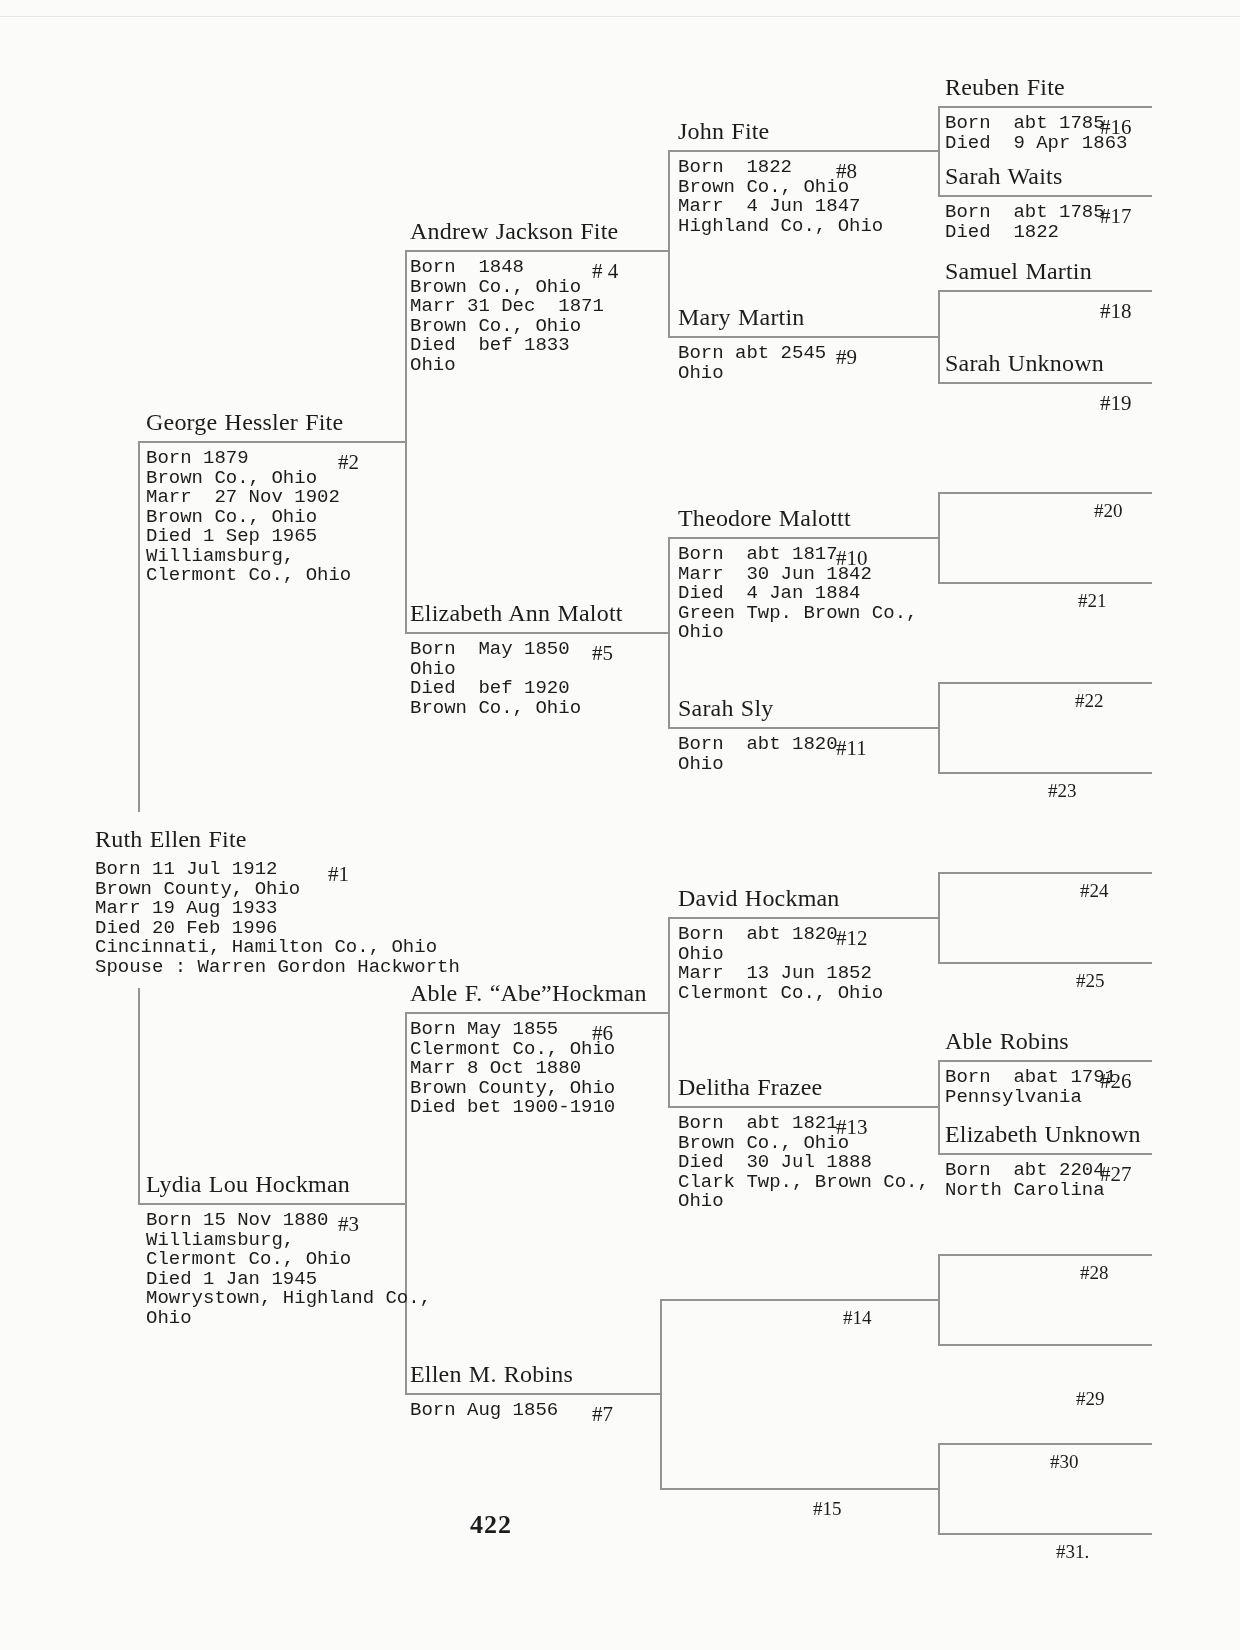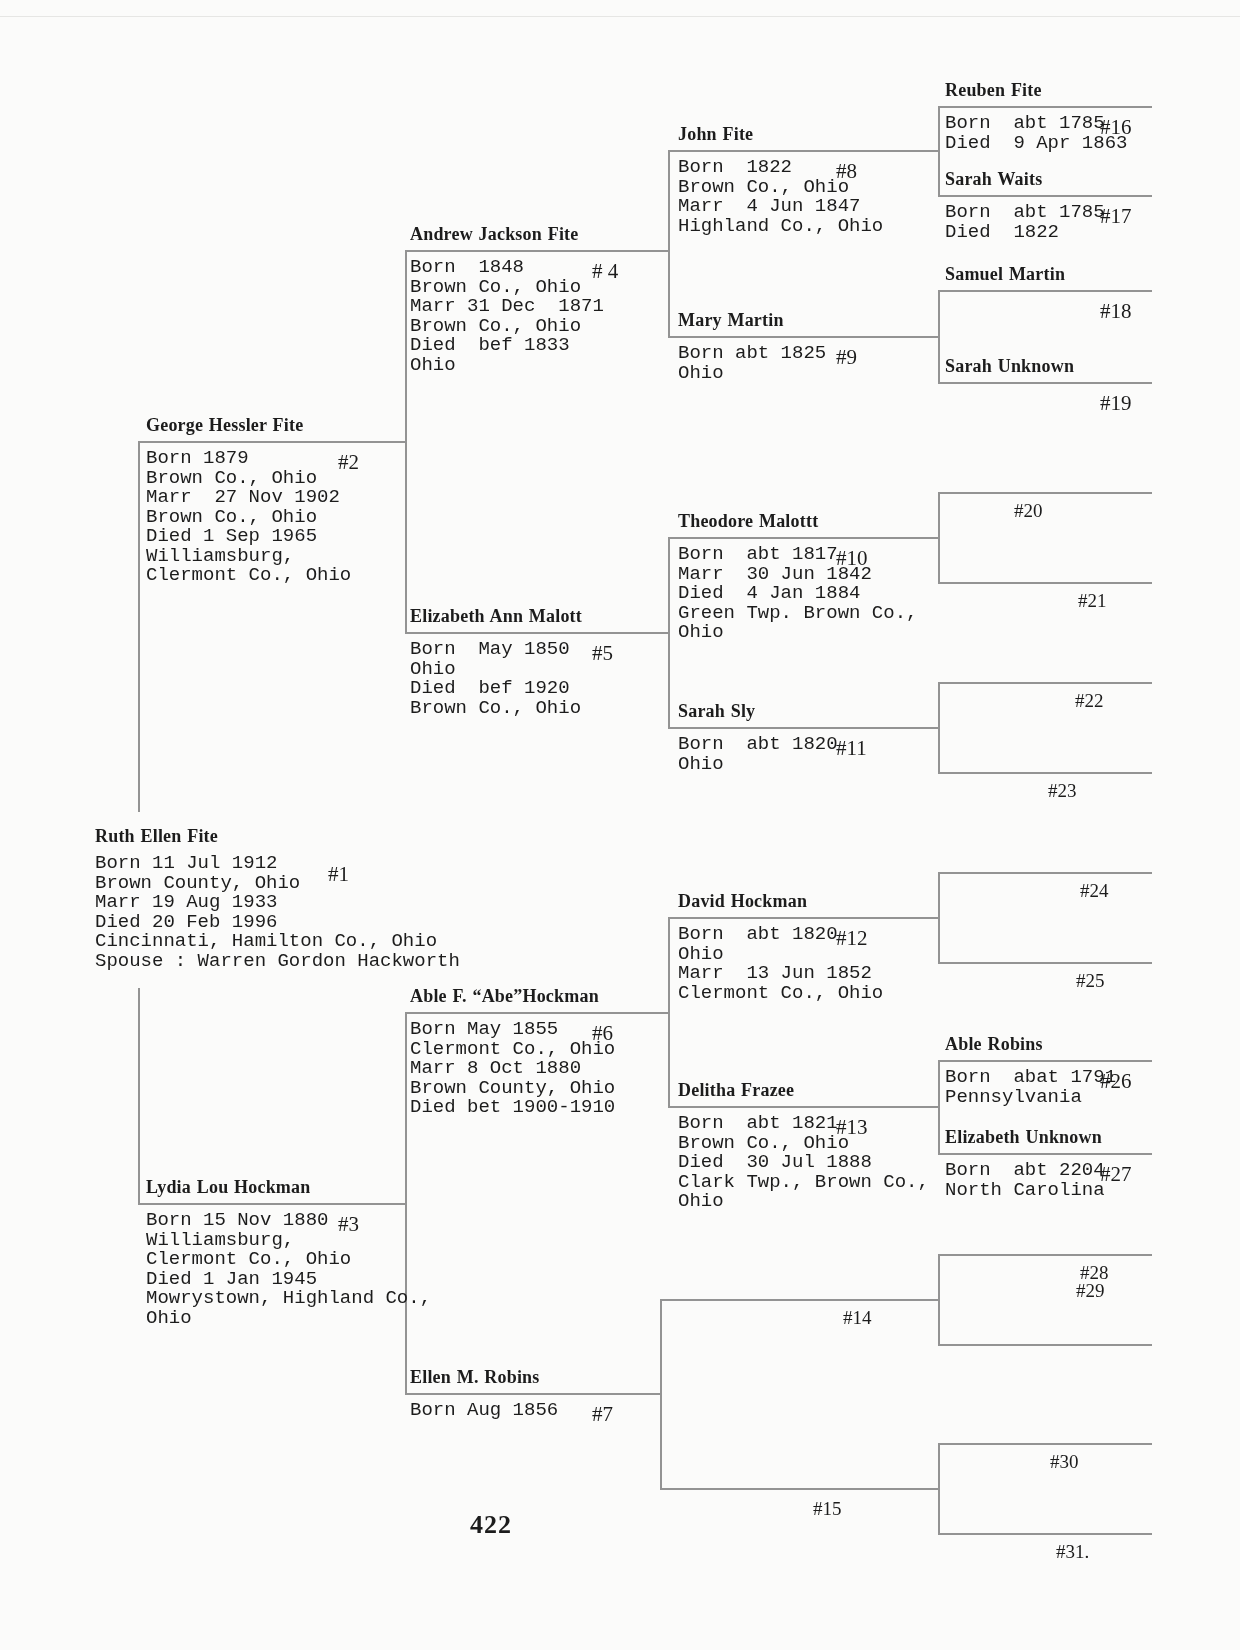--- a/index.html
+++ b/index.html
@@ -11,21 +11,21 @@
     font-family:"Liberation Serif","DejaVu Serif",serif;
     color:#1c1c1c;
     overflow:hidden;
   }
   .page-edge{position:absolute;left:0;top:16px;width:100%;height:1px;background:#e6e6e4;}
   .hl{position:absolute;height:2px;background:#939393;}
   .vl{position:absolute;width:2px;background:#939393;}
   .person{position:absolute;width:0;height:0;}
   .pname{
     position:absolute;left:0;bottom:5px;
-    white-space:nowrap;font-weight:700;font-size:18px;
+    white-space:nowrap;font-weight:400;font-size:24px;
     letter-spacing:.2px;word-spacing:1px;
   }
   .pdetails{
     position:absolute;left:0;top:8px;
     white-space:pre;font-size:19px;line-height:19.5px;font-family:Liberation Mono, monospace;
   }
   .pnum{position:absolute;top:9px;white-space:nowrap;font-size:21px;}
   .col1 .pnum{left:233px;}
   .col2 .pnum{left:192px;}
   .col3 .pnum{left:182px;}
@@ -163,21 +163,21 @@
     <div class="pname">John Fite</div>
     <div class="pnum">#8</div>
     <div class="pdetails">Born  1822
 Brown Co., Ohio
 Marr  4 Jun 1847
 Highland Co., Ohio</div>
   </div>
   <div class="person col4" style="left:678px;top:336px">
     <div class="pname">Mary Martin</div>
     <div class="pnum">#9</div>
-    <div class="pdetails">Born abt 1825
+    <div class="pdetails">Born abt 2545
 Ohio</div>
   </div>
   <div class="person col4" style="left:678px;top:537px">
     <div class="pname">Theodore Malottt</div>
     <div class="pnum">#10</div>
     <div class="pdetails">Born  abt 1817
 Marr  30 Jun 1842
 Died  4 Jan 1884
 Green Twp. Brown Co.,
 Ohio</div>
@@ -234,25 +234,25 @@
   </div>
   <div class="person col5" style="left:945px;top:1153px">
     <div class="pname">Elizabeth Unknown</div>
     <div class="pnum">#27</div>
     <div class="pdetails">Born  abt 2204
 North Carolina</div>
   </div>
 
   <div class="blank-num" style="left:843px;top:1307px">#14</div>
   <div class="blank-num" style="left:813px;top:1498px">#15</div>
-  <div class="blank-num" style="left:1014px;top:500px">#20</div>
+  <div class="blank-num" style="left:1094px;top:500px">#20</div>
   <div class="blank-num" style="left:1078px;top:590px">#21</div>
   <div class="blank-num" style="left:1075px;top:690px">#22</div>
   <div class="blank-num" style="left:1048px;top:780px">#23</div>
   <div class="blank-num" style="left:1080px;top:880px">#24</div>
   <div class="blank-num" style="left:1076px;top:970px">#25</div>
   <div class="blank-num" style="left:1080px;top:1262px">#28</div>
-  <div class="blank-num" style="left:1076px;top:1280px">#29</div>
+  <div class="blank-num" style="left:1076px;top:1388px">#29</div>
   <div class="blank-num" style="left:1050px;top:1451px">#30</div>
   <div class="blank-num" style="left:1056px;top:1541px">#31.</div>
 
   <div class="page-number" style="left:470px;top:1510px">422</div>
 </div>
 
 </body></html>

